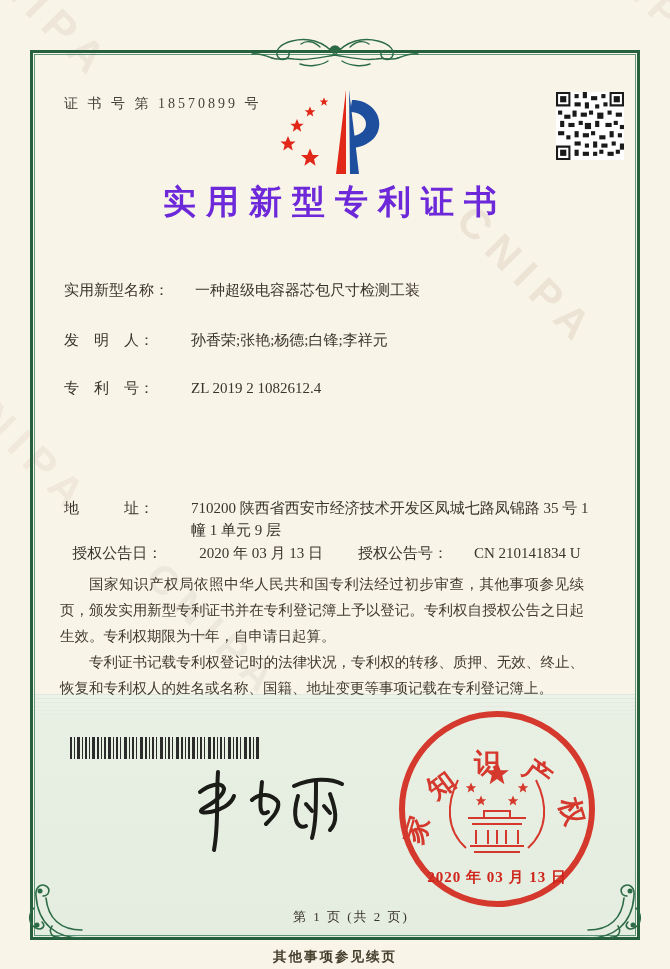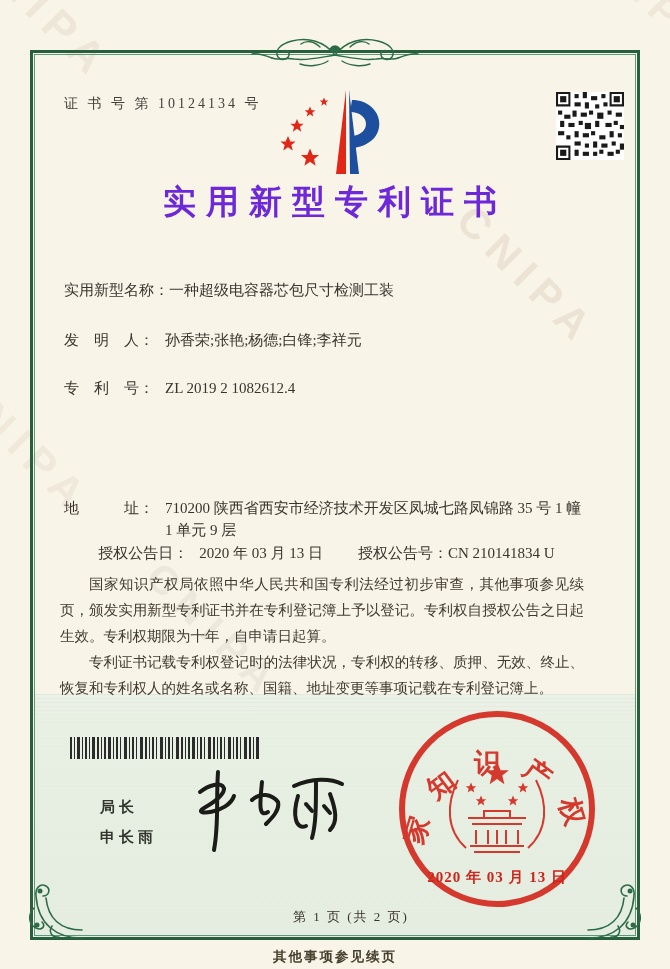--- a/index.html
+++ b/index.html
@@ -57,21 +57,21 @@
   .title{
     position:absolute;left:0;top:180px;width:100%;text-align:center;z-index:4;
     font-size:33px;font-weight:700;letter-spacing:10px;color:#6d28d9;
   }
   
   .frow{
     position:absolute;left:64px;width:525px;z-index:4;display:flex;
     font-size:15px;color:#3a352c;line-height:22px;align-items:flex-start;justify-content:center;
   }
   .flabel{flex:0 0 101px;white-space:pre;}
-  .fvalue{flex:1;}
+  .fvalue{flex:1;margin-left:26px;}
   .r1{top:279px}.r2{top:329px}.r3{top:377px}.r4{top:416px}.r5{top:457px}
   .r6{top:497px}.r7{top:542px}
   .r7 .fvalue{flex:0 0 auto;}
   .r7 .flabel2{margin-left:35px;flex:0 0 auto;white-space:pre;}
   
   .paras{
     position:absolute;left:60px;top:571px;width:524px;z-index:4;
     font-size:14.5px;line-height:26px;color:#403a2f;text-align:justify;
   }
   .paras p{text-indent:2em;}
@@ -148,21 +148,21 @@
     <g fill="none" stroke="#2c6b45" stroke-width="1.6" stroke-linecap="round">
       <path d="M56,58 C30,58 12,44 10,16 C9,8 14,3 20,6 C25,9 23,16 17,16"></path>
       <path d="M56,50 C34,50 22,38 20,18"></path>
       <path d="M8,28 C2,34 2,44 10,48 C16,51 20,46 16,42"></path>
       <path d="M26,46 C22,52 26,58 33,57"></path>
       <circle cx="14" cy="11" r="2.5" fill="#2c6b45" stroke="none"></circle>
       <circle cx="11" cy="45" r="2.5" fill="#2c6b45" stroke="none"></circle>
     </g>
   </svg>
 
-  <div class="cert-no">证 书 号 第 10124134 号</div>
+  <div class="cert-no">证 书 号 第 18570899 号</div>
 
   <svg class="logo" width="160" height="92" viewBox="0 0 160 92">
     <defs>
       <path id="st" d="M0,-10 L2.9,-3.1 9.5,-3.1 4.2,1.2 5.9,8.1 0,4 -5.9,8.1 -4.2,1.2 -9.5,-3.1 -2.9,-3.1 Z"></path>
     </defs>
 
     <path d="M86,14 C118,14 126,56 88,62 L86,50 C106,48 104,26 84,26 Z" fill="#1d4f9e"></path>
 
     <polygon points="80,4 70,88 80,88" fill="#e02718"></polygon>
     <polygon points="83,4 84,88 93,88" fill="#1d4f9e"></polygon>
@@ -306,24 +306,20 @@
         <rect x="163" width="1" height="22"></rect>
       <rect x="166" width="2" height="22"></rect>
         <rect x="170" width="1" height="22"></rect>
         <rect x="174" width="3" height="22"></rect>
       <rect x="179" width="2" height="22"></rect>
         <rect x="183" width="1" height="22"></rect>
         <rect x="186" width="3" height="22"></rect>
     </g>
   </svg>
 
-  <div class="director">
-    <div>局长</div>
-    <div>申长雨</div>
-  </div>
 
   <svg class="signature" width="160" height="95" viewBox="0 0 160 95">
     <g fill="none" stroke="#1b1b18" stroke-width="4" stroke-linecap="round" stroke-linejoin="round">
       <path d="M30,10 C28,38 31,62 26,88"></path>
       <path d="M12,30 C32,14 52,26 16,46 C2,54 40,52 46,34"></path>
       <path d="M74,20 C72,40 70,56 80,50"></path>
       <path d="M64,38 C72,30 84,32 90,40 C92,48 84,56 78,62"></path>
       <path d="M106,24 C124,16 142,16 154,22"></path>
       <path d="M128,20 C128,44 128,62 124,76"></path>
       <path d="M110,34 C104,54 108,68 118,64"></path>

